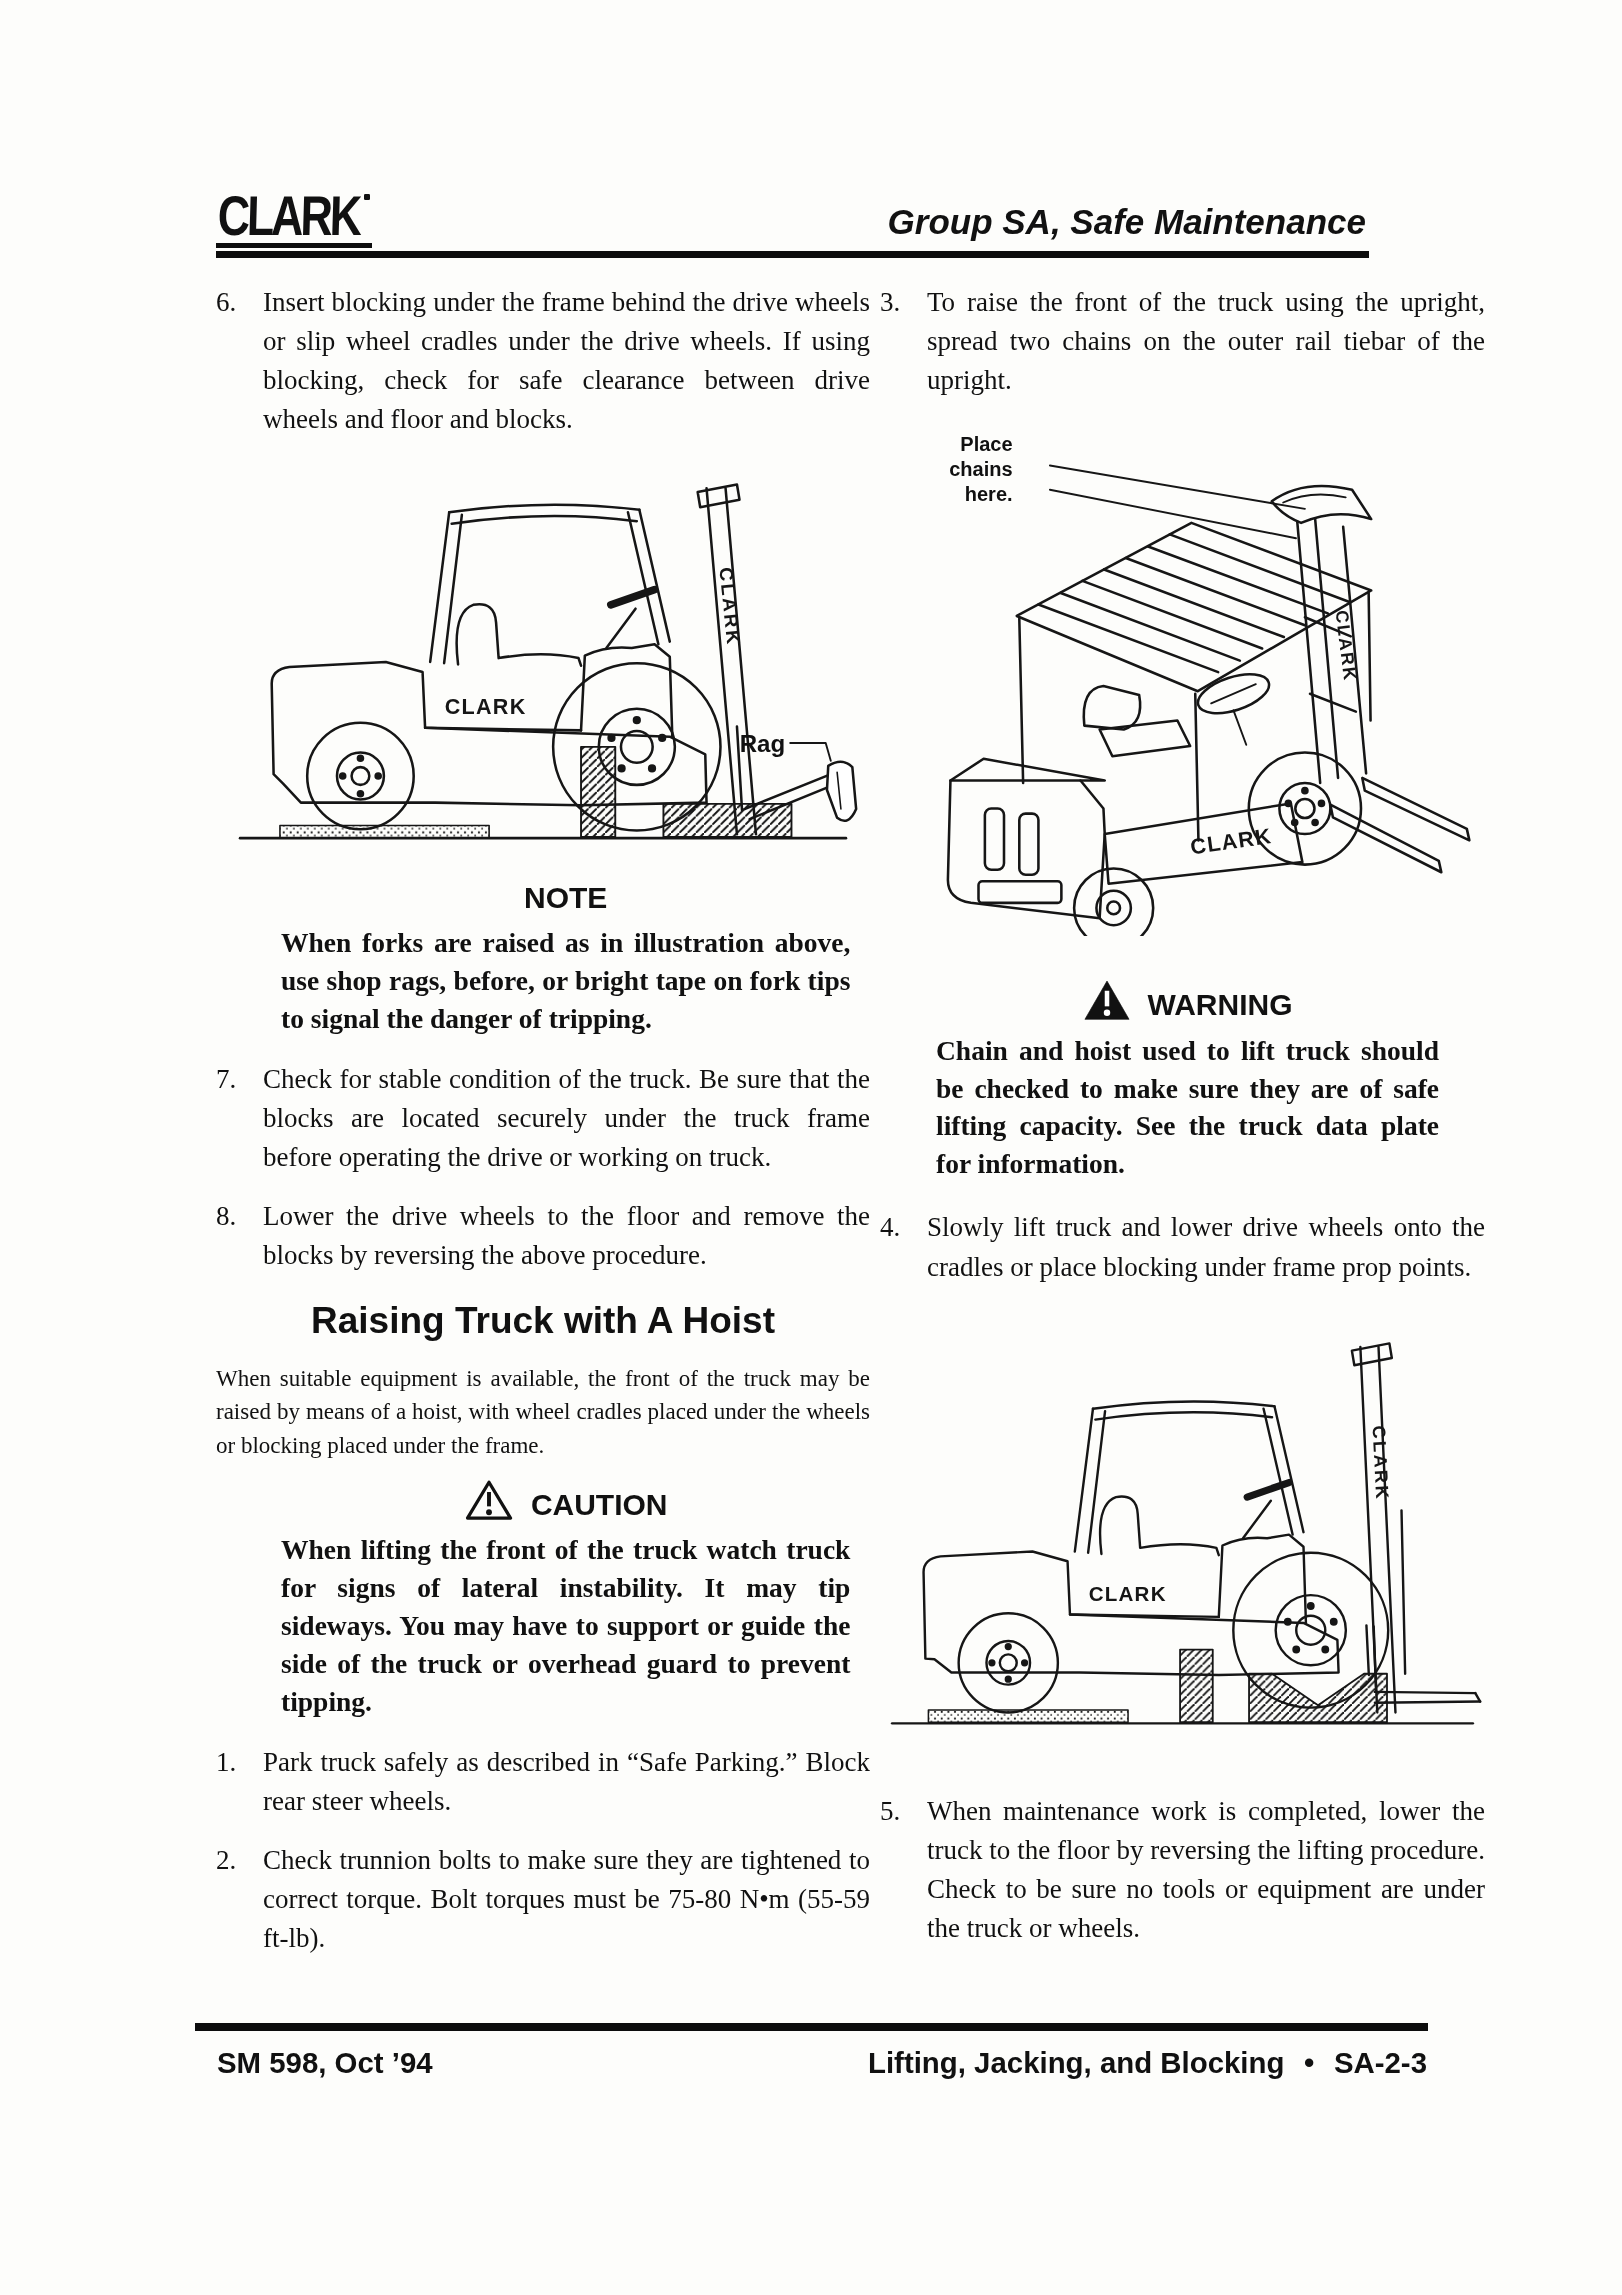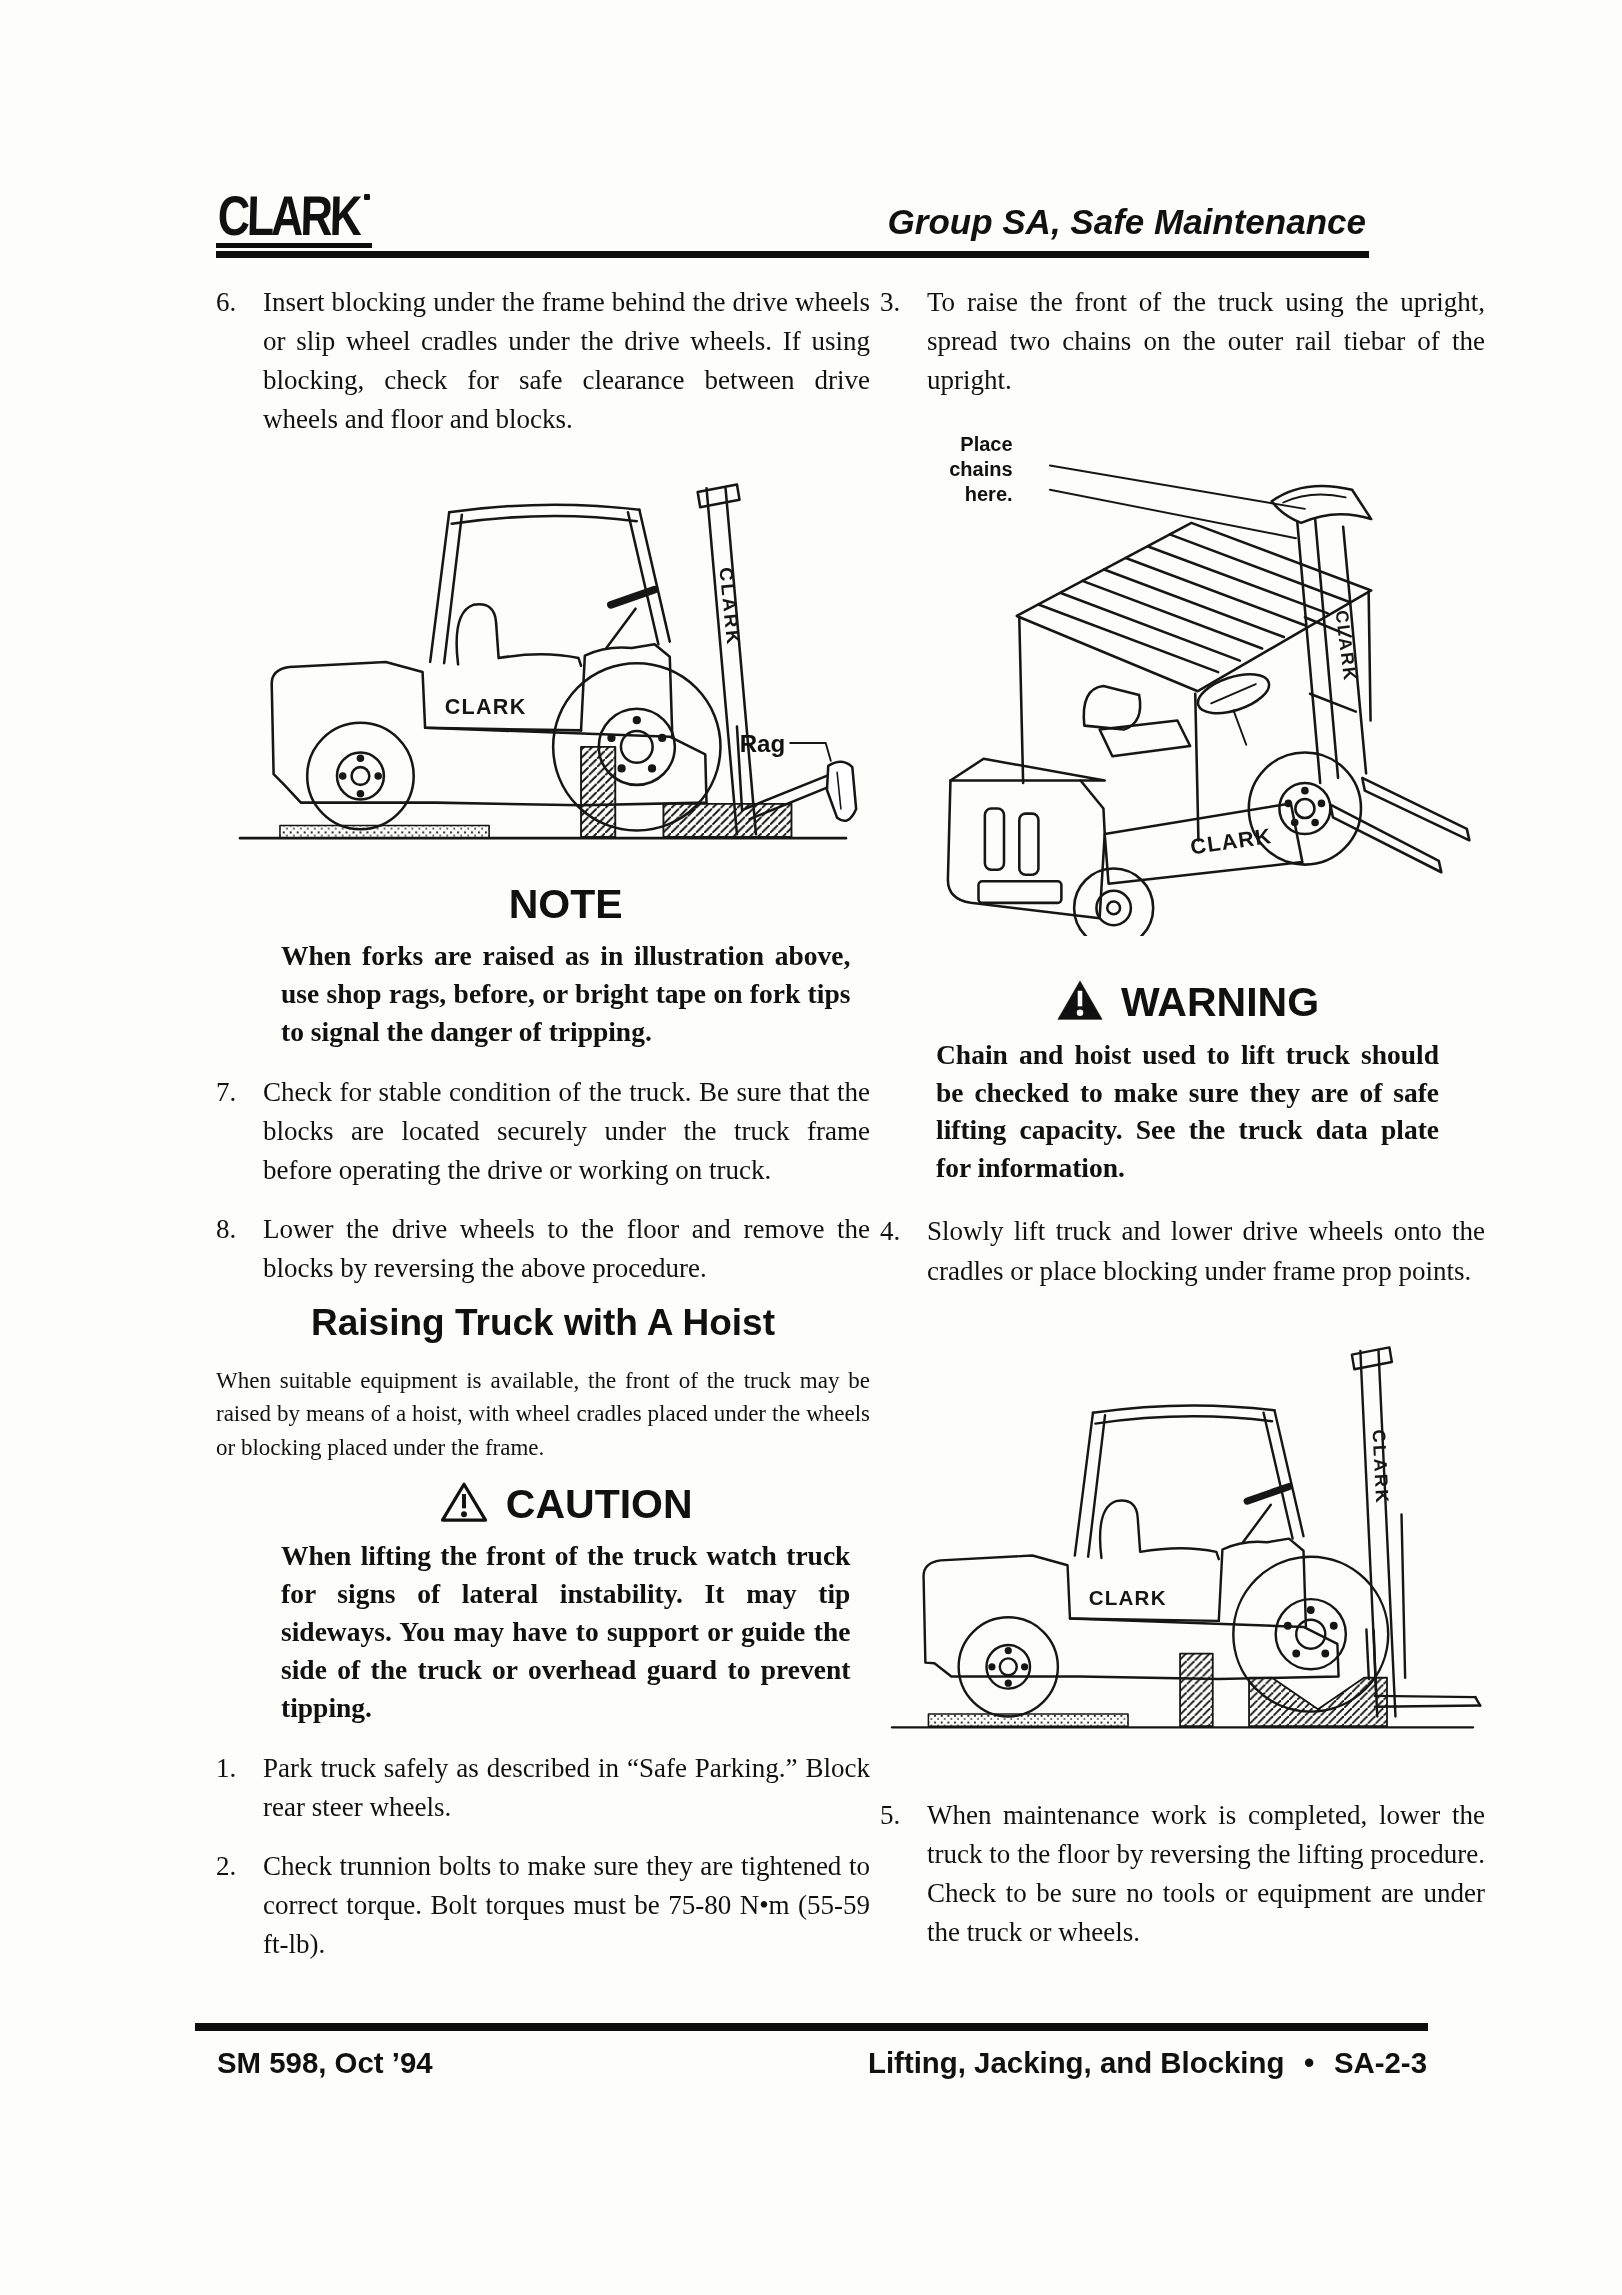--- a/index.html
+++ b/index.html
@@ -20,27 +20,27 @@
   .col-right{left:880px;width:605px;}
   
   .step{display:flex;font-size:27px;line-height:1.45;}
   .step .num{width:47px;flex:none;}
   .step .txt{flex:1;text-align:justify;}
   
   .figure{position:relative;}
   .figure svg{display:block;width:100%;height:100%;}
   
   .callout{margin-left:65px;margin-right:19.6px;}
-  .callout-head{display:flex;justify-content:center;align-items:flex-start;gap:17px;
-                font-family:"Liberation Sans",sans-serif;font-weight:bold;font-size:41px;}
+  .callout-head{display:flex;justify-content:center;align-items:flex-end;gap:17px;
+                font-family:"Liberation Sans",sans-serif;font-weight:bold;font-size:30px;}
   .callout-body{font-weight:bold;font-size:27.5px;line-height:1.38;text-align:justify;margin-top:9.2px;}
   .tri-icon{flex:none;}
   
   .section-title{font-family:"Liberation Sans",sans-serif;font-weight:bold;font-size:37px;
-                 text-align:center;margin-top:14px;}
+                 text-align:center;margin-top:25px;}
   .intro{font-size:23px;line-height:1.45;text-align:justify;margin-top:19.6px;}
   
   .place-label{position:absolute;left:23.6px;top:5.2px;width:109px;text-align:right;
                font-family:"Liberation Sans",sans-serif;font-weight:bold;font-size:20px;line-height:1.25;}
   
   .ftr-rule{position:absolute;left:195px;right:195px;top:2023px;height:7.9px;background:#0d0d0d;}
   .ftr{position:absolute;left:217px;right:196px;top:2046px;display:flex;justify-content:space-between;
        font-family:"Liberation Sans",sans-serif;font-weight:bold;font-size:29.4px;}
   .ftr-right{display:flex;align-items:flex-start;gap:19.6px;}
   .svg-brand{font-family:"Liberation Sans",sans-serif;font-weight:bold;}

